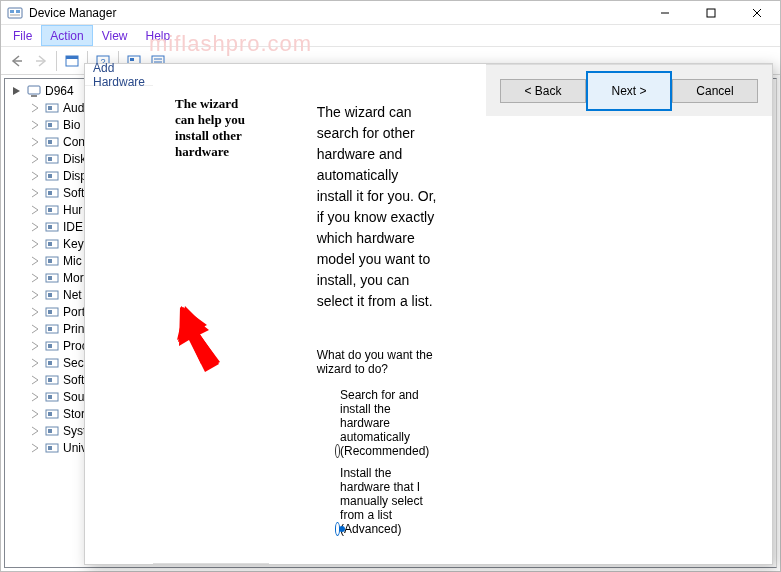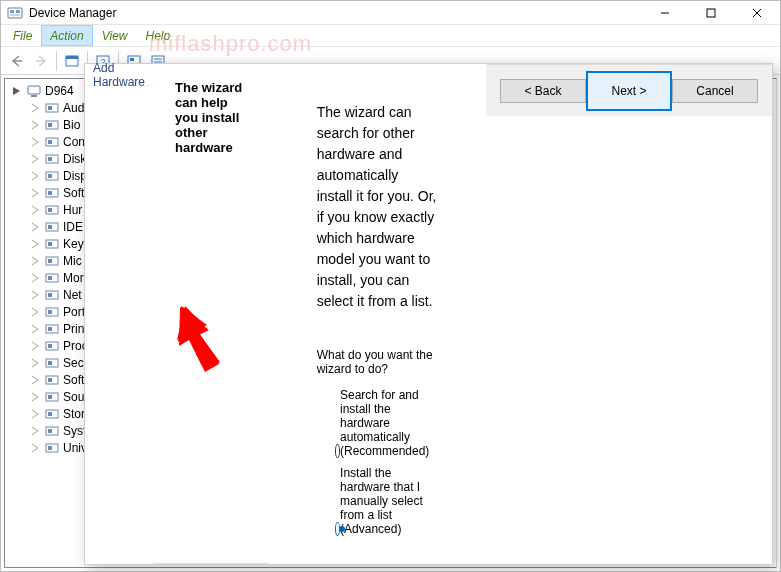--- a/index.html
+++ b/index.html
@@ -46,23 +46,22 @@
     height: 22px;
     display: flex;
     align-items: stretch;
     padding-left: 3px;
     border-bottom: 1px solid #e5e5e5;
     background: #fff;
   }
   .menubar .menu-item {
     padding: 0 9px;
     display: flex; align-items: center;
-    color: #4d7c0f;
+    color: #6d28d9;
     cursor: default;
-    font-style: italic;
   }
   .menubar .menu-item.active {
     background: #cce8ff;
     border: 1px solid #99d1ff;
     padding: 0 8px;
   }
   
   .toolbar {
     height: 28px;
     display: flex;
@@ -137,21 +136,22 @@
     color: #2a4a8a;
     font-size: 12px;
     border-bottom: 1px solid #eee;
   }
   .dialog .dlg-head {
     padding: 16px 22px 26px 22px;
     border-bottom: 1px solid #dcdcdc;
   }
   .dialog .dlg-head h1 {
     font-size: 13px; font-weight: 700; color: #000;
-    font-family: Liberation Sans, sans-serif;
+    font-family: Liberation Serif, serif;
+    margin-top: 16px;
   }
   .dialog .dlg-body {
     flex: 1;
     padding: 38px 48px 10px 48px;
     color: #000;
   }
   .dlg-body .intro { font-size: 14px; line-height: 1.5; margin-bottom: 36px; max-width: 540px; }
   .dlg-body .prompt { margin-bottom: 12px; }
   .dlg-body .radio-row {
     display: flex; align-items: flex-end;

